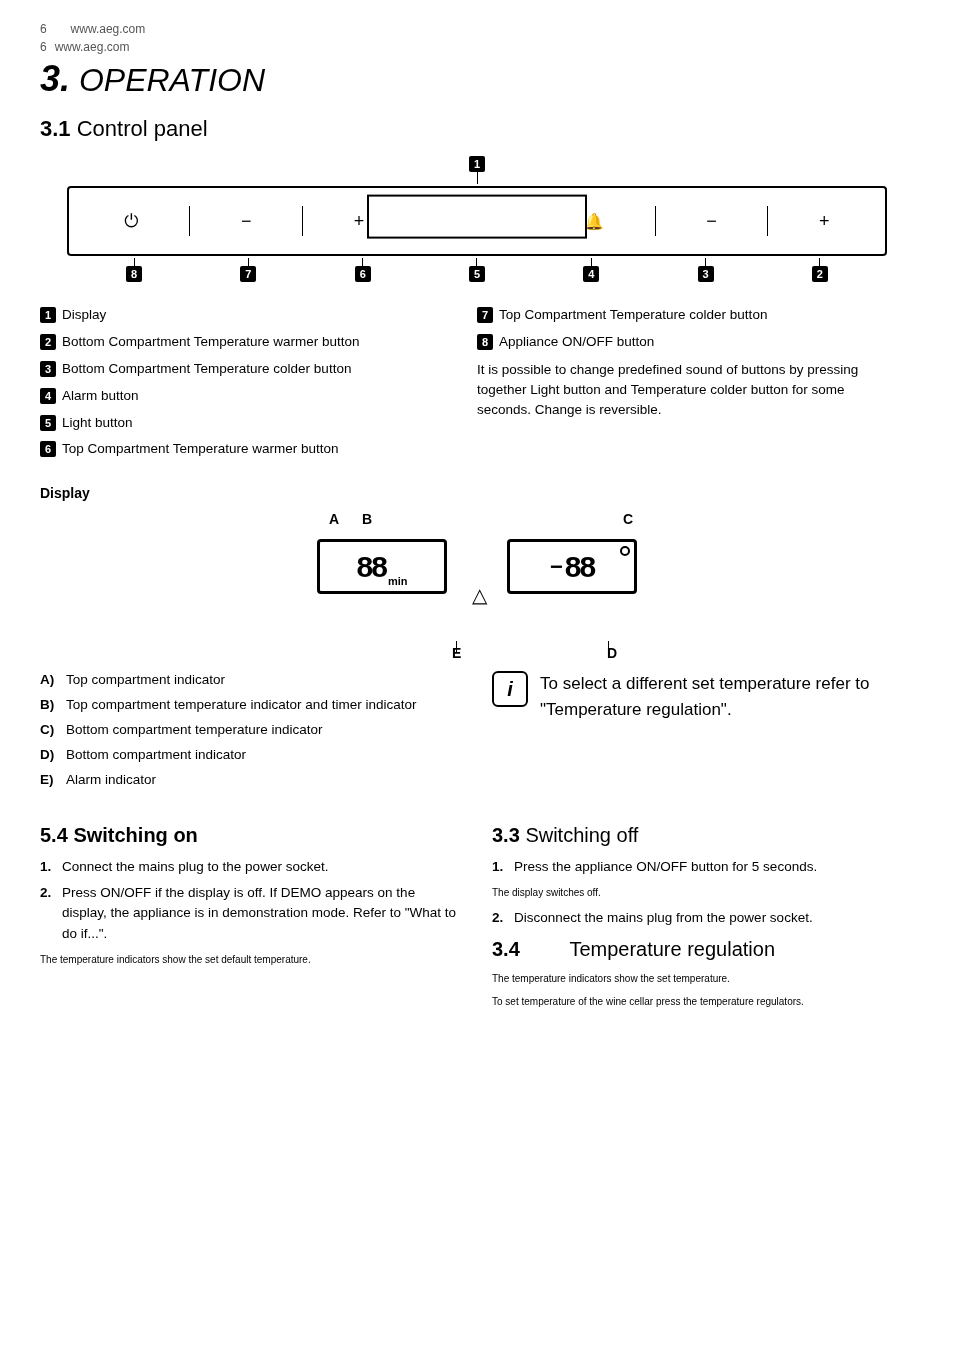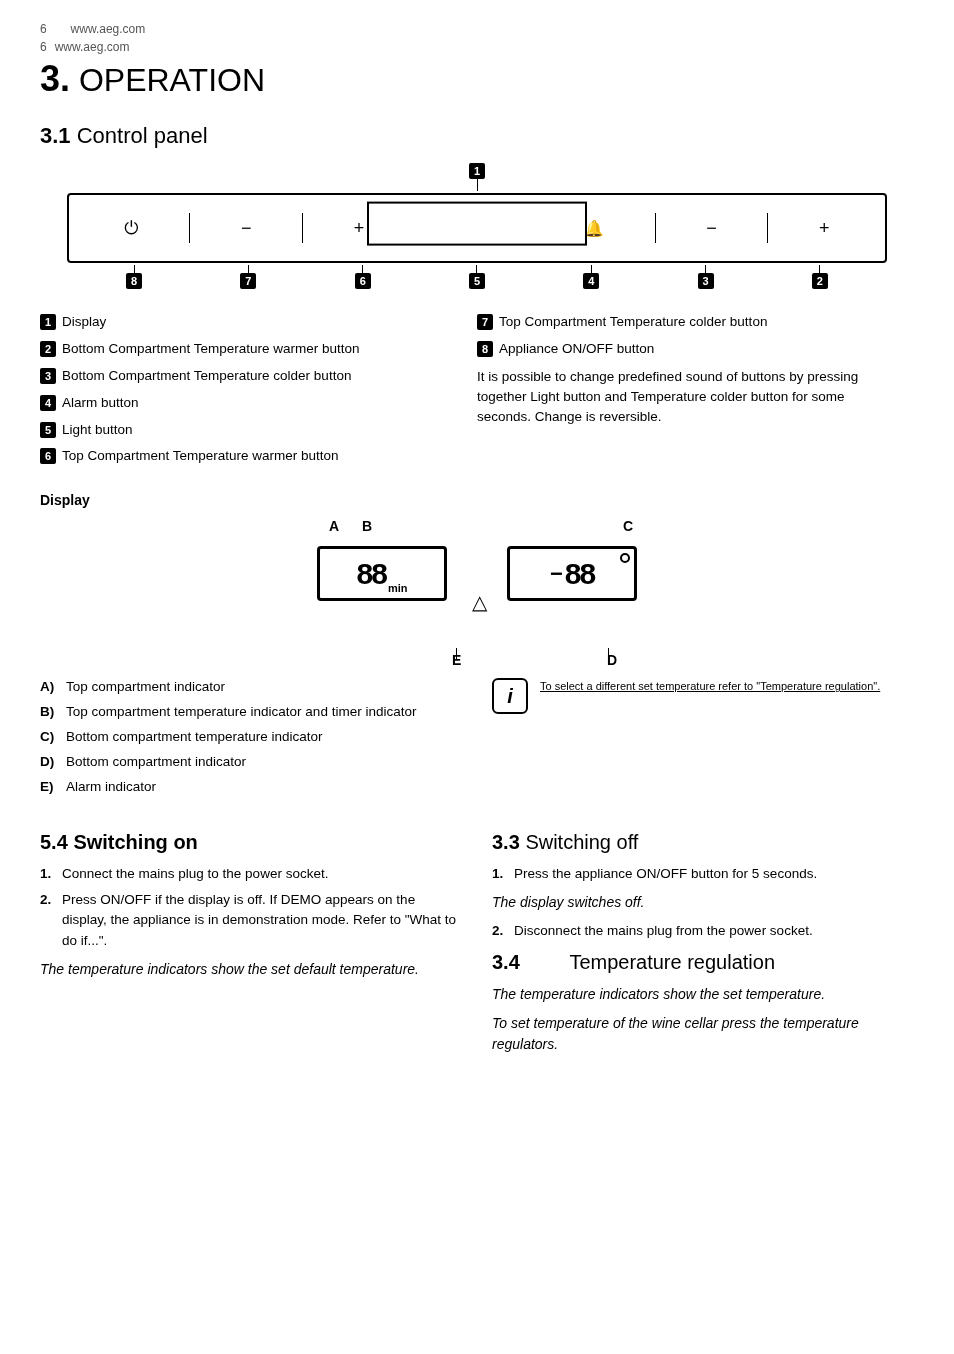--- a/index.html
+++ b/index.html
@@ -13,21 +13,22 @@
       padding: 20px 40px;
     }
     .page-num {
       font-size: 12px;
       color: #555;
       margin-bottom: 6px;
     }
     .chapter-title {
       font-size: 32px;
       font-weight: bold;
-      margin-bottom: 23px;
+      margin-bottom: 16px;
+      font-style: italic;
     }
     .chapter-title span.num {
       font-size: 36px;
     }
     .section-title {
       font-size: 22px;
       font-weight: normal;
       margin-bottom: 14px;
     }
     .section-title .num {
@@ -171,23 +172,22 @@
       height: 36px;
       display: flex;
       align-items: center;
       justify-content: center;
       font-size: 20px;
       font-style: italic;
       font-weight: bold;
       flex-shrink: 0;
     }
     .info-text {
-      font-size: 11px;
+      font-size: 17px;
       line-height: 1.5;
-      text-decoration: underline;
     }
 
     
     .main-two-col {
       display: flex;
       gap: 30px;
     }
     .main-left {
       flex: 1;
     }
@@ -213,24 +213,23 @@
       gap: 6px;
       margin-bottom: 6px;
       font-size: 13.5px;
       line-height: 1.5;
     }
     .numbered-list li .n {
       font-weight: bold;
       min-width: 16px;
     }
     .para {
-      font-size: 14px;
+      font-size: 10px;
       line-height: 1.5;
       margin-bottom: 8px;
-      font-style: italic;
     }
     .indicator-item {
       display: flex;
       gap: 6px;
       margin-bottom: 6px;
       font-size: 13.5px;
       line-height: 1.4;
       align-items: flex-start;
     }
     .indicator-letter {

